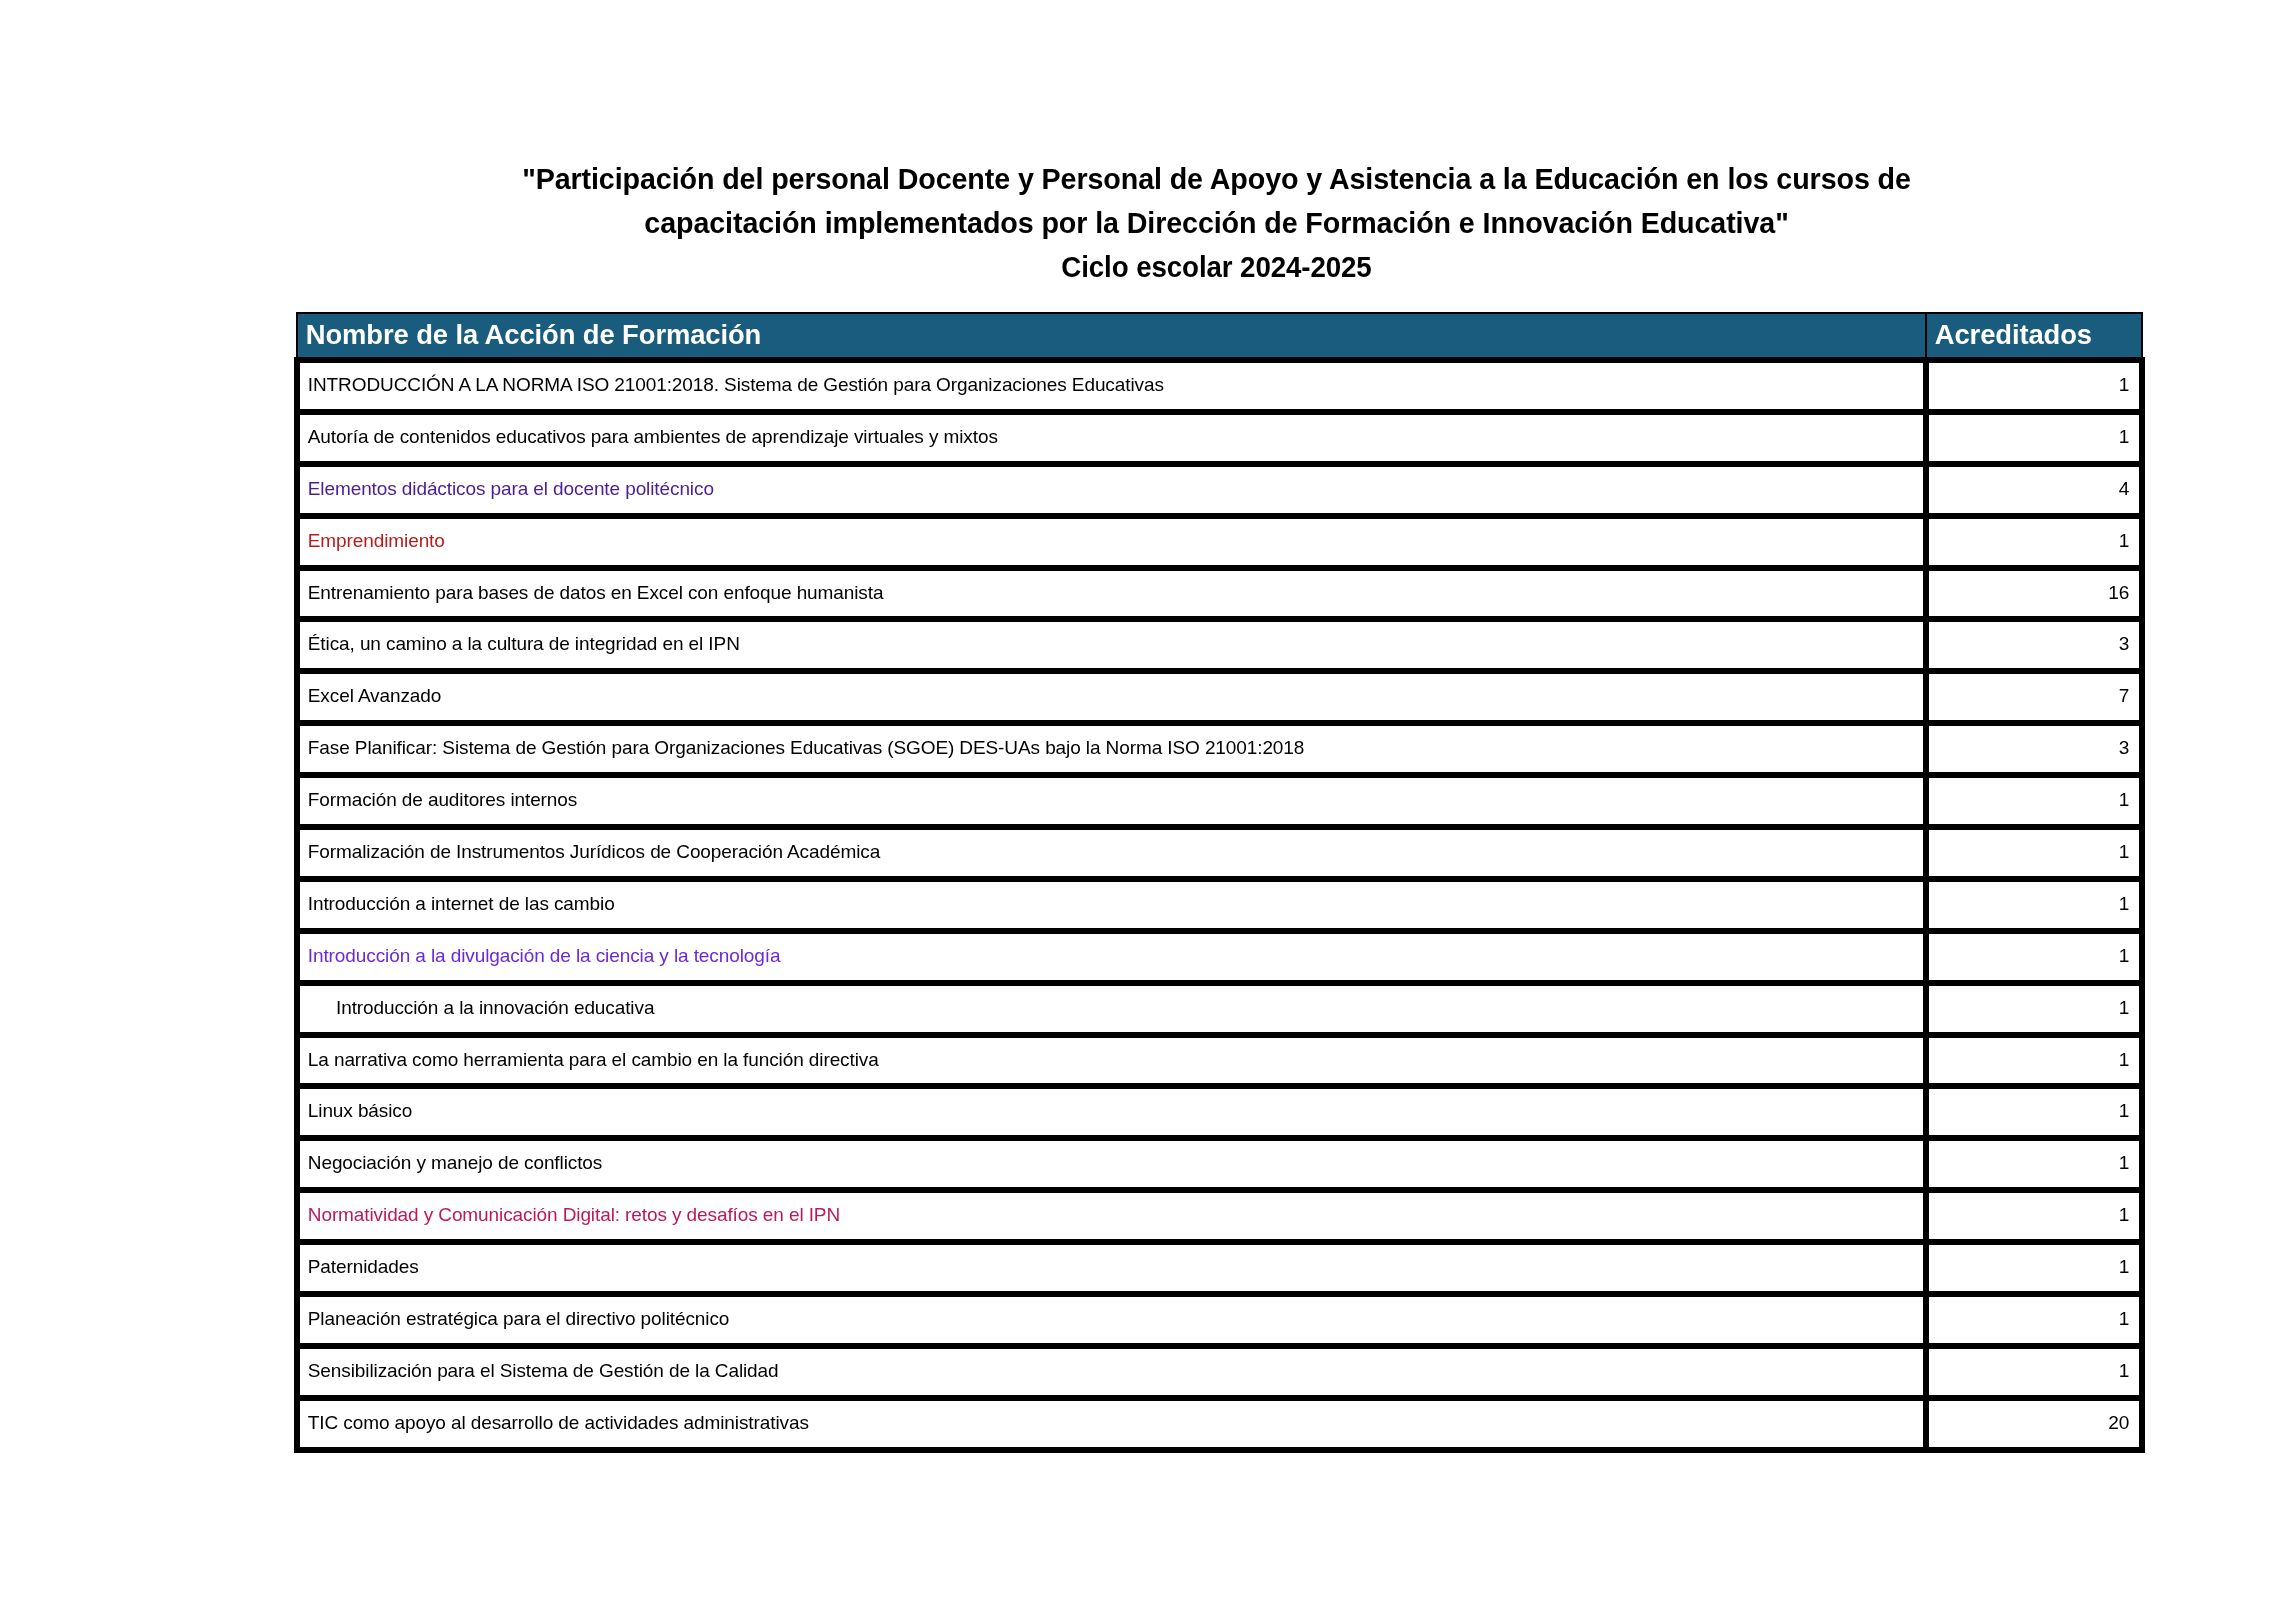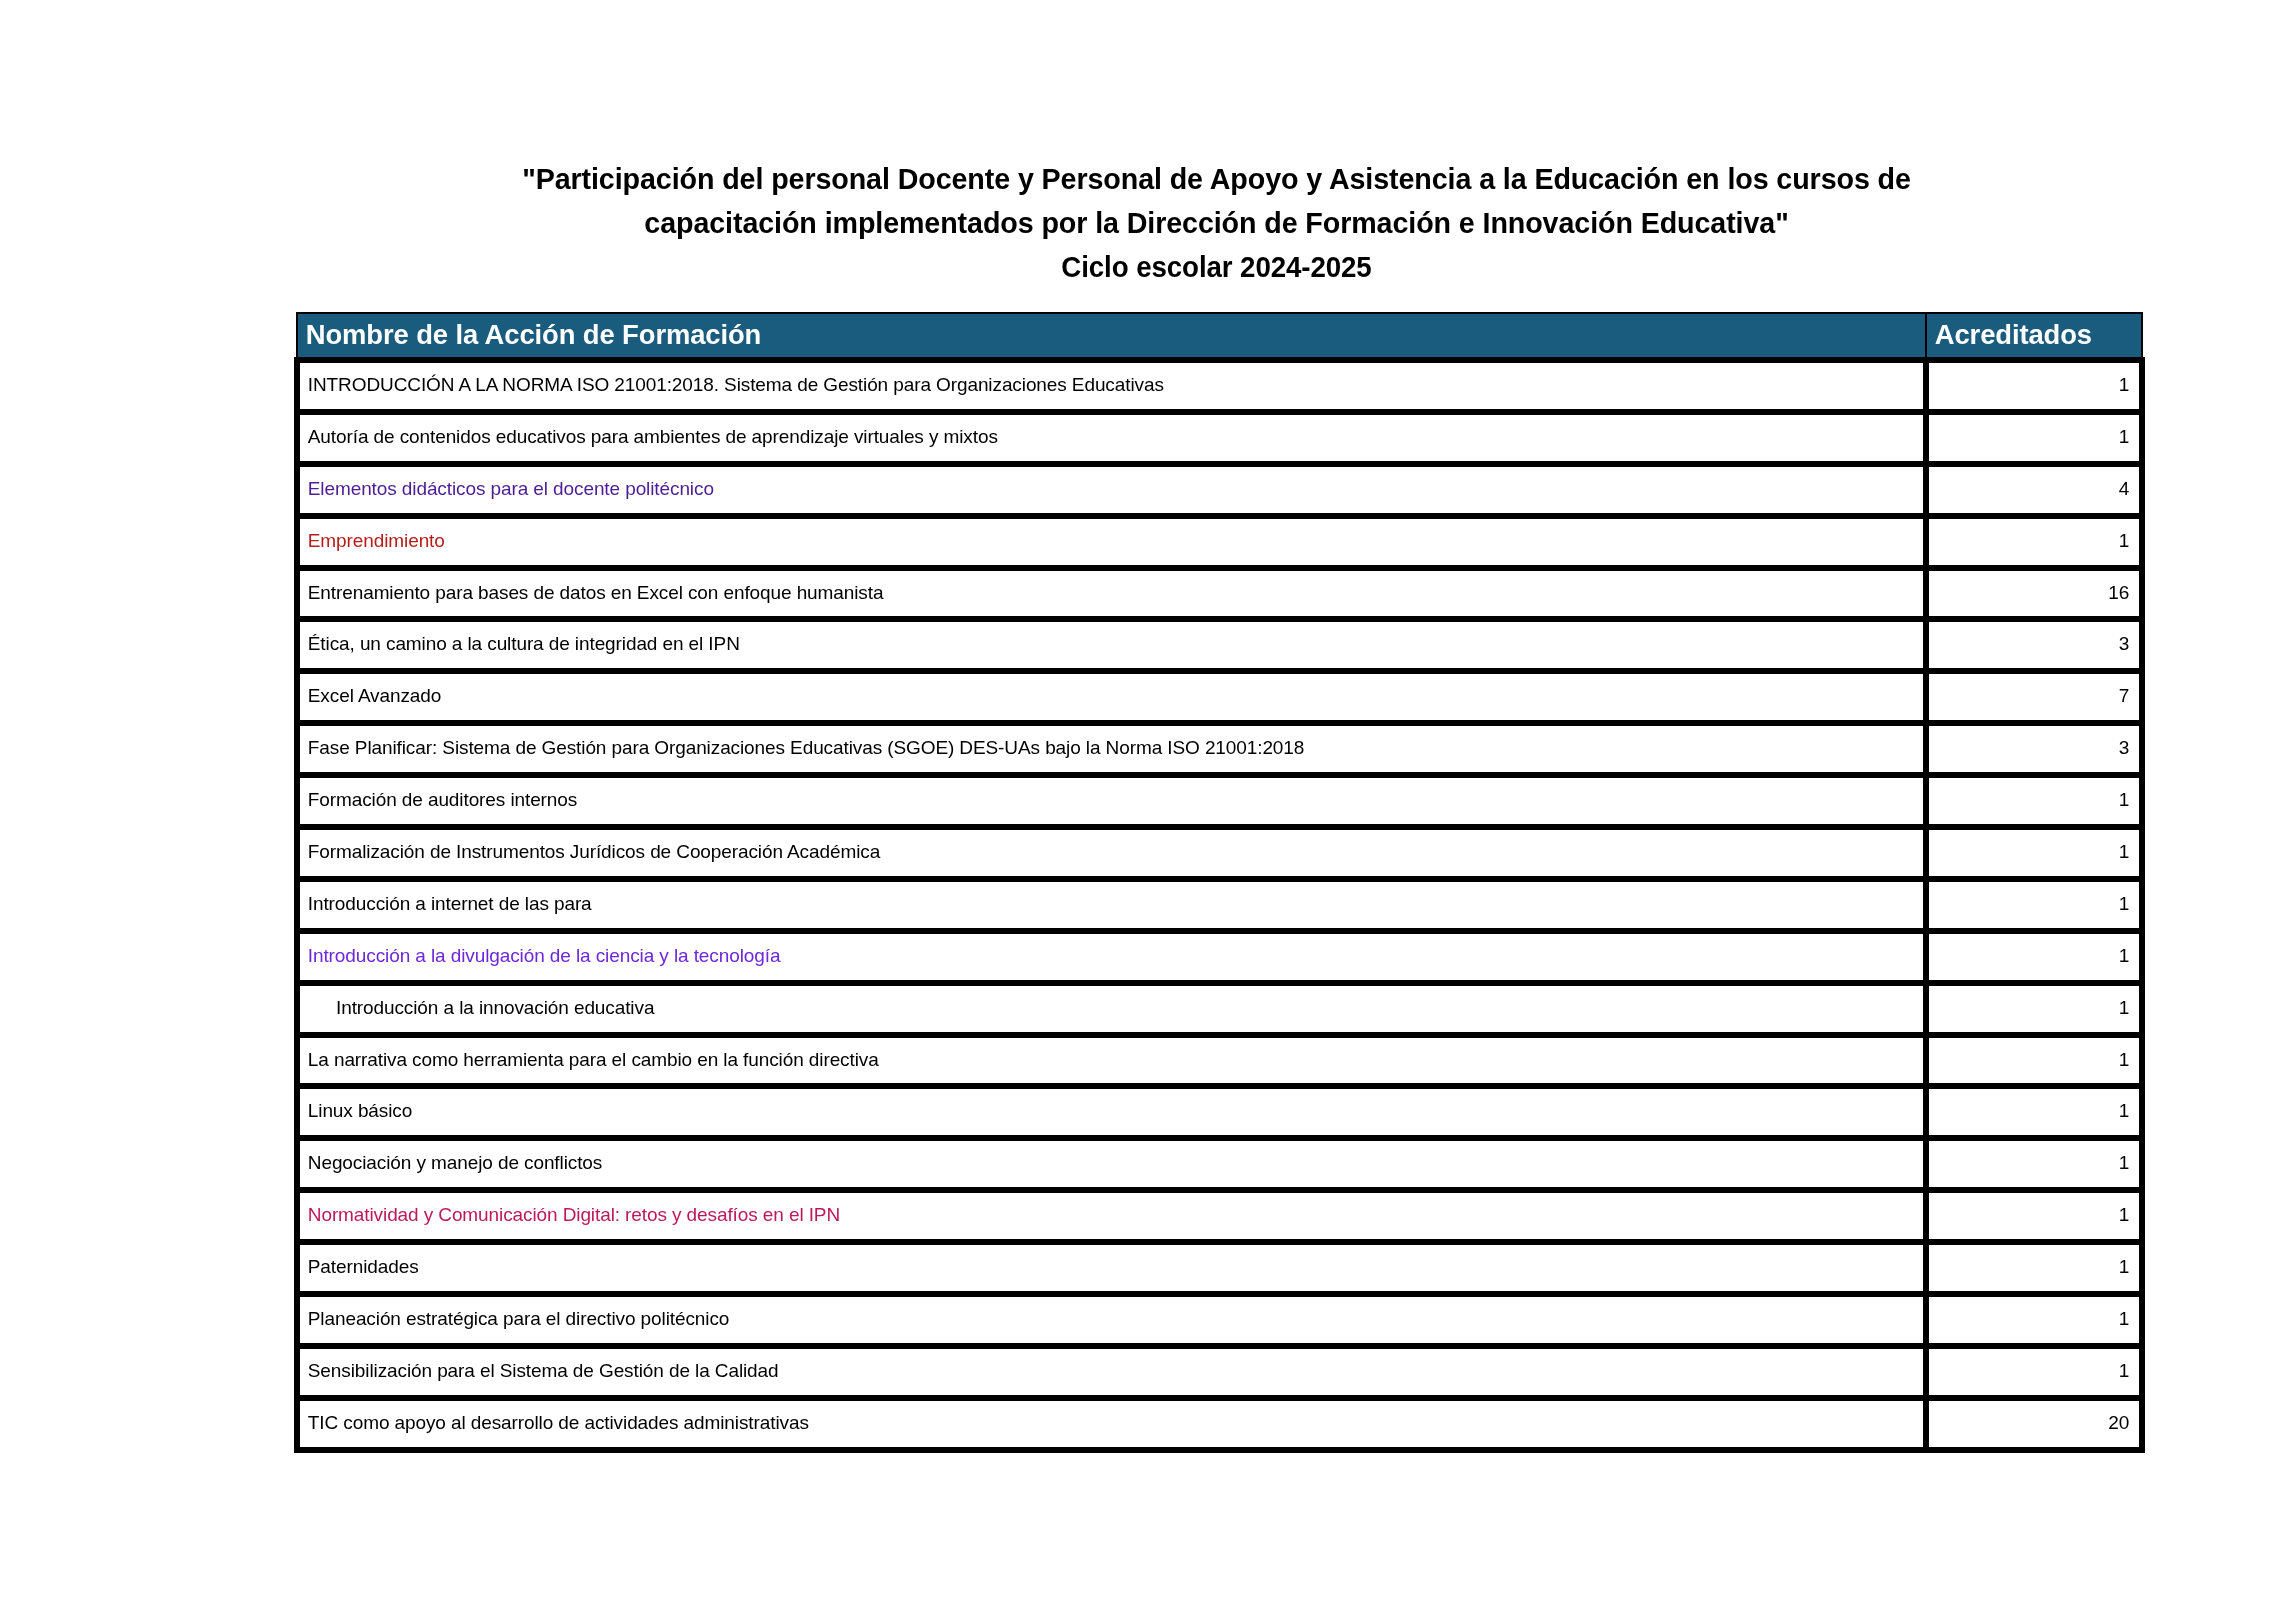--- a/index.html
+++ b/index.html
@@ -152,21 +152,21 @@
           </tr>
           <tr>
             <td class="cell-name" style="border-color: rgb(0, 0, 0); color: rgb(0, 0, 0);">Formación de auditores internos</td>
             <td class="cell-value" style="border-color: rgb(0, 0, 0); color: rgb(0, 0, 0);">1</td>
           </tr>
           <tr>
             <td class="cell-name" style="border-color: rgb(0, 0, 0); color: rgb(0, 0, 0);">Formalización de Instrumentos Jurídicos de Cooperación Académica</td>
             <td class="cell-value" style="border-color: rgb(0, 0, 0); color: rgb(0, 0, 0);">1</td>
           </tr>
           <tr>
-            <td class="cell-name" style="border-color: rgb(0, 0, 0); color: rgb(0, 0, 0);">Introducción a internet de las para</td>
+            <td class="cell-name" style="border-color: rgb(0, 0, 0); color: rgb(0, 0, 0);">Introducción a internet de las cambio</td>
             <td class="cell-value" style="border-color: rgb(0, 0, 0); color: rgb(0, 0, 0);">1</td>
           </tr>
           <tr>
             <td class="cell-name" style="border-color: rgb(0, 0, 0); color: #6d28d9;">Introducción a la divulgación de la ciencia y la tecnología</td>
             <td class="cell-value" style="border-color: rgb(0, 0, 0); color: rgb(0, 0, 0);">1</td>
           </tr>
           <tr>
             <td class="cell-name" style="border-color: rgb(0, 0, 0); color: rgb(0, 0, 0); padding-left: 36px;">Introducción a la innovación educativa</td>
             <td class="cell-value" style="border-color: rgb(0, 0, 0); color: rgb(0, 0, 0);">1</td>
           </tr>

